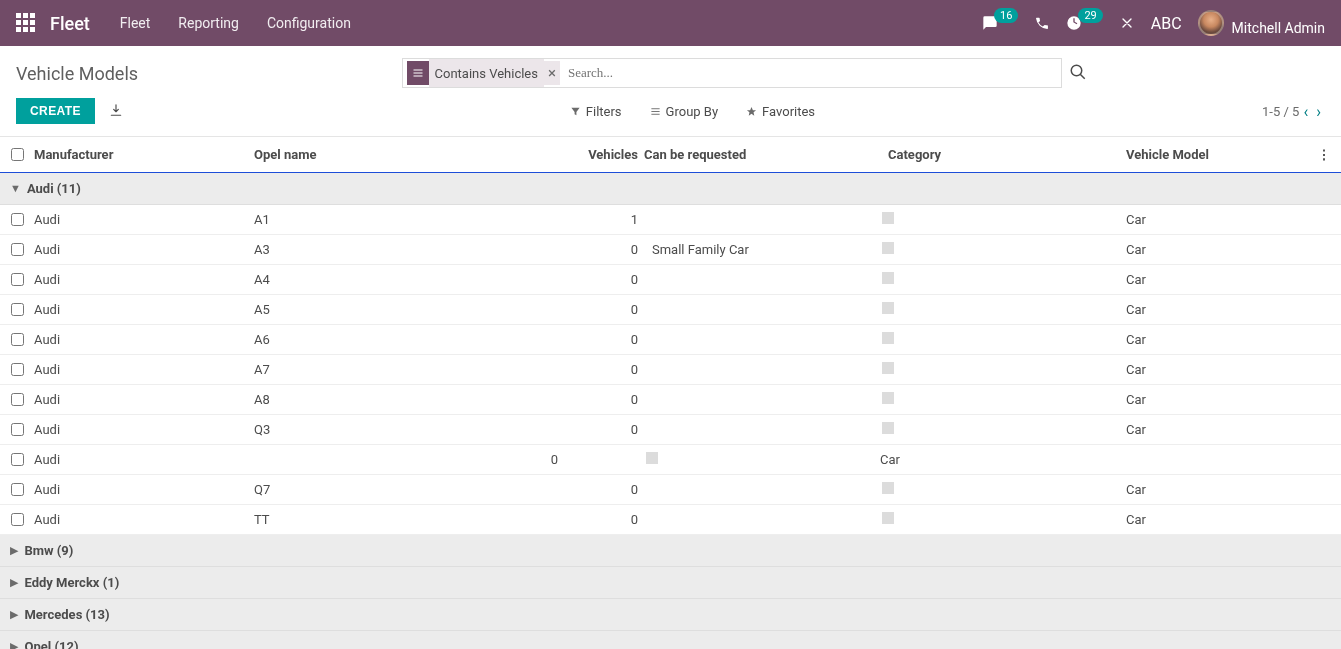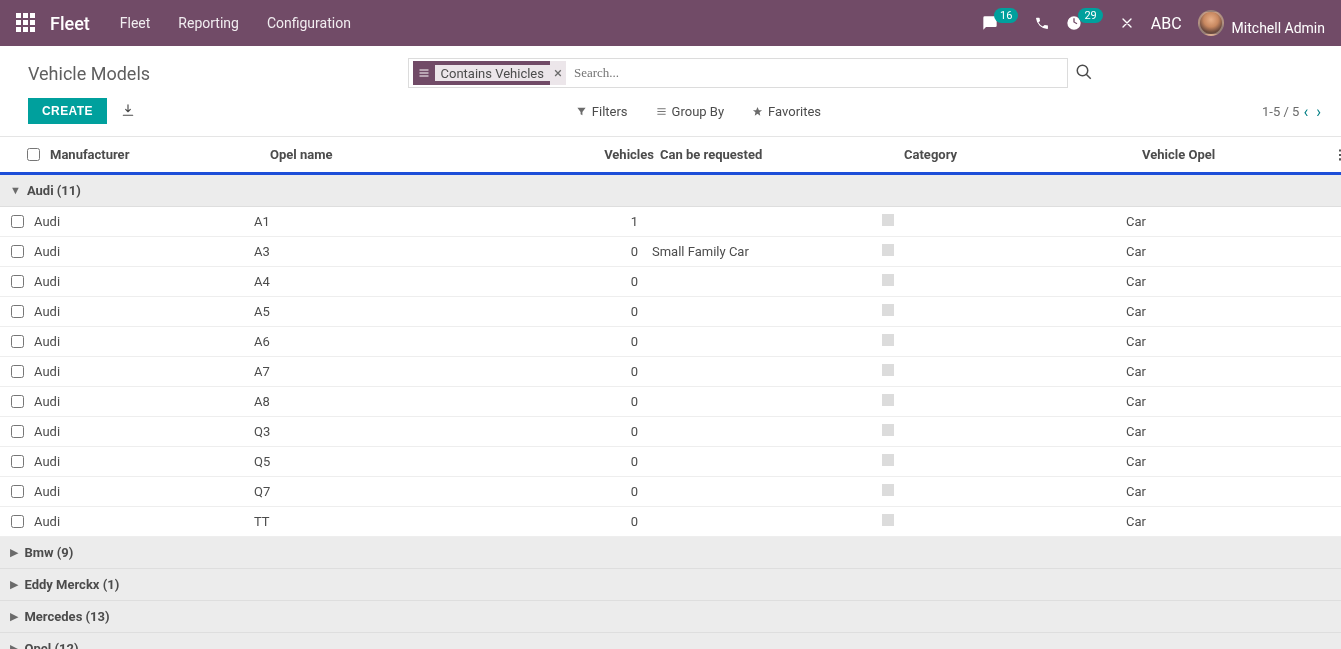--- a/index.html
+++ b/index.html
@@ -12,46 +12,46 @@
 .topnav .brand { font-size: 18px; font-weight: 500; margin-right: 30px; cursor:pointer; }
 .topnav .menu-item { margin-right: 28px; font-size: 14px; color: rgba(255,255,255,0.9); cursor: pointer; }
 .topnav .spacer { flex: 1; }
 .topnav .right-item { display:flex; align-items:flex-end; margin-left:16px; cursor:pointer; }
 .badge-pill { position:relative; display:inline-flex; align-items:center; }
 .badge-pill .count { background:#00a09d; color:#fff; border-radius:10px; font-size:11px; padding:1px 6px; margin-left:-4px; position:relative; top:-8px; }
 .avatar { width:26px; height:26px; border-radius:50%; background: radial-gradient(circle at 50% 35%, #e8b089 0%, #c88860 40%, #6b4a3e 70%); margin-right:8px; border:2px solid rgba(255,255,255,0.3); }
 svg.nav-icon { width:16px; height:16px; fill:#fff; }
 
 
-.control-panel { background:#fff; border-bottom:1px solid #e5e5e5; padding: 12px 16px 0 28px; }
+.control-panel { background:#fff; border-bottom:1px solid #e5e5e5; padding: 12px 16px 0 16px; }
 .cp-top { display:flex; align-items:center; }
 .cp-title { font-size:18px; color:#5f5f5f; }
 .cp-search-wrap { flex:1; display:flex; justify-content:center; align-items:center; }
 .cp-search { width:660px; border:1px solid #dcdcdc; height:30px; display:flex; align-items:center; padding:0 4px; position:relative; }
 .facet { background:#714b67; color:#fff; display:flex; align-items:center; height:24px; margin-right:4px; border-radius:0; }
 .facet .facet-icon { width:22px; height:24px; display:flex; align-items:center; justify-content:center; font-size:12px; }
-.facet .facet-label { background:#ece6ea; color:#4c4c4c; padding:0 6px; height:16px; display:flex; align-items:center; font-size:13px; }
+.facet .facet-label { background:#ece6ea; color:#4c4c4c; padding:0 6px; height:28px; display:flex; align-items:center; font-size:13px; }
 .facet .facet-remove { color:#6b6b6b; padding:0 4px; cursor:pointer; font-size:15px; background:#ece6ea; height:24px; display:flex; align-items:center;}
 .cp-search input { border:none; outline:none; flex:1; font-size:13px; padding:0 4px;font-family:Liberation Serif, serif; }
 .search-btn { position:absolute; right:-26px; top:4px; cursor:pointer; }
 .search-btn svg { width:18px; height:18px; stroke:#4c4c4c; fill:none; stroke-width:2; }
 
 .cp-bottom { display:flex; align-items:center; padding:10px 0 12px 0; }
 .btn-create { background:#00a09d; color:#fff; border:none; padding:6px 14px; font-weight:600; font-size:12px; letter-spacing:0.4px; cursor:pointer; }
 .btn-import { margin-left:14px; color:#4c4c4c; cursor:pointer; }
 .btn-import svg { width:14px; height:14px; fill:#4c4c4c; }
 .filters-group { flex:1; display:flex; justify-content:center; gap:28px; }
 .filt { display:flex; align-items:center; gap:5px; color:#4c4c4c; cursor:pointer; font-size:13px; }
 .filt svg { width:11px; height:11px; fill:#6b6b6b; }
 .pager-area { display:flex; align-items:center; color:#6b6b6b; }
 .pager-area .chev { color:#017e84; cursor:pointer; font-size:16px; padding:0 4px; }
 
 
 .list { background:#fff; }
-.list-head { display:grid; grid-template-columns: 34px 220px 310px 80px 236px 246px 180px 36px; border-bottom:3px solid #1d4ed8; padding:10px 16px; align-items:center; }
+.list-head { display:grid; grid-template-columns: 34px 220px 310px 80px 236px 246px 180px 36px; border-bottom:1px solid #1d4ed8; padding:10px 0; align-items:center; }
 .list-head .th { font-weight:700; color:#4c4c4c; font-size:13px; }
 .th-vehicles { text-align:right; padding-right:6px; }
 .th-menu { text-align:center; cursor:pointer; }
 
 .group-row { background:#ececec; display:flex; align-items:center; padding:8px 10px; border-bottom:1px solid #dedede; cursor:pointer; }
 .group-row .caret { margin-right:6px; color:#6b6b6b; font-size:11px; }
 .group-row .gname { font-weight:700; color:#4c4c4c; }
 
 .data-row { display:grid; grid-template-columns: 34px 220px 310px 80px 236px 246px 180px 36px; border-bottom:1px solid #eee; padding:7px 0; align-items:center; font-size:13px; color:#4c4c4c; background:#fff; }
 .data-row .cb { text-align:center; }
@@ -179,21 +179,21 @@
 <div class="list">
   <div class="list-head">
     <div class="cb">
         <input type="checkbox" style="">
       </div>
     <div class="th">Manufacturer</div>
     <div class="th">Opel name</div>
     <div class="th th-vehicles">Vehicles</div>
     <div class="th">Can be requested</div>
     <div class="th" style="padding-left:8px;">Category</div>
-    <div class="th">Vehicle Opel</div>
+    <div class="th">Vehicle Model</div>
     <div class="th th-menu">⋮</div>
   </div>
 
   <div id="rows-container">
       <div class="group-row">
         <span class="caret">▼</span>
         <span class="gname">Audi (11)</span>
       </div>
       <div class="data-row">
         <div class="cb">
@@ -289,21 +289,20 @@
         <div style="padding-left:8px;"></div>
         <div class="req"><span class="req-box"></span></div>
         <div>Car</div>
         <div></div>
       </div>
       <div class="data-row">
         <div class="cb">
           <input type="checkbox" style="">
         </div>
         <div>Audi</div>
-        <div>Q5</div>
         <div class="veh">0</div>
         <div style="padding-left:8px;"></div>
         <div class="req"><span class="req-box"></span></div>
         <div>Car</div>
         <div></div>
       </div>
       <div class="data-row">
         <div class="cb">
           <input type="checkbox" style="">
         </div>

